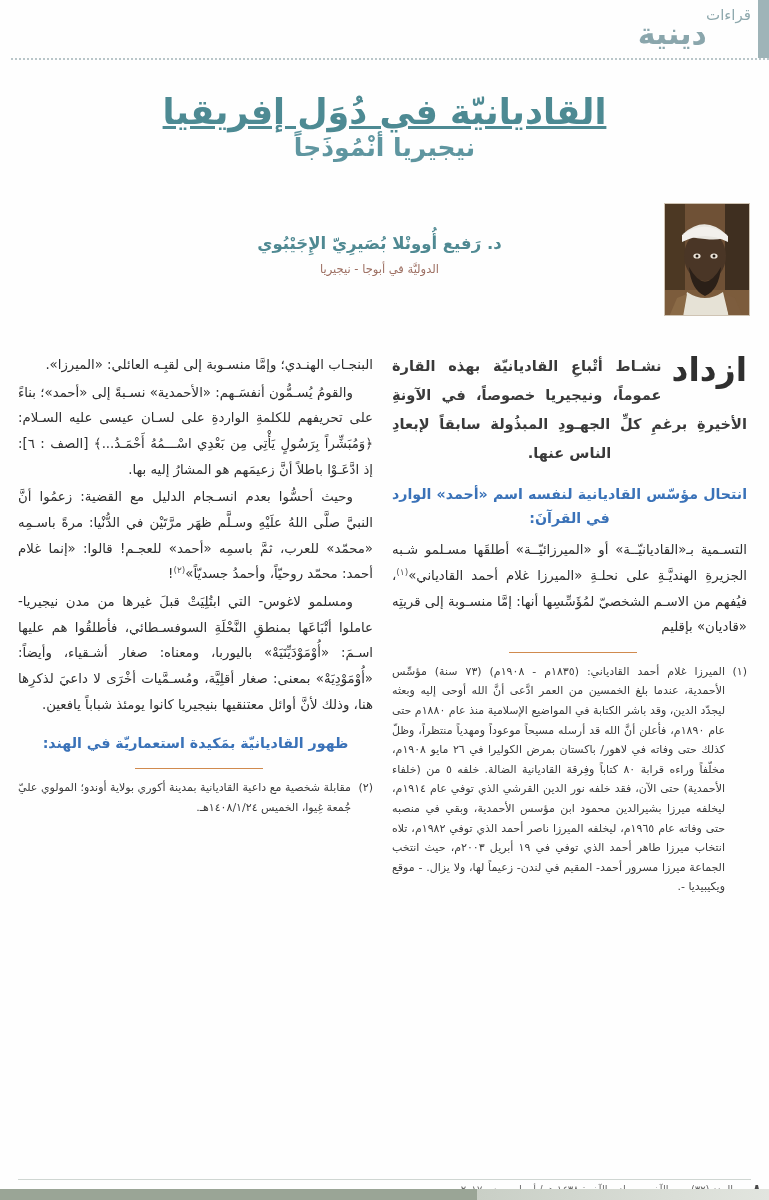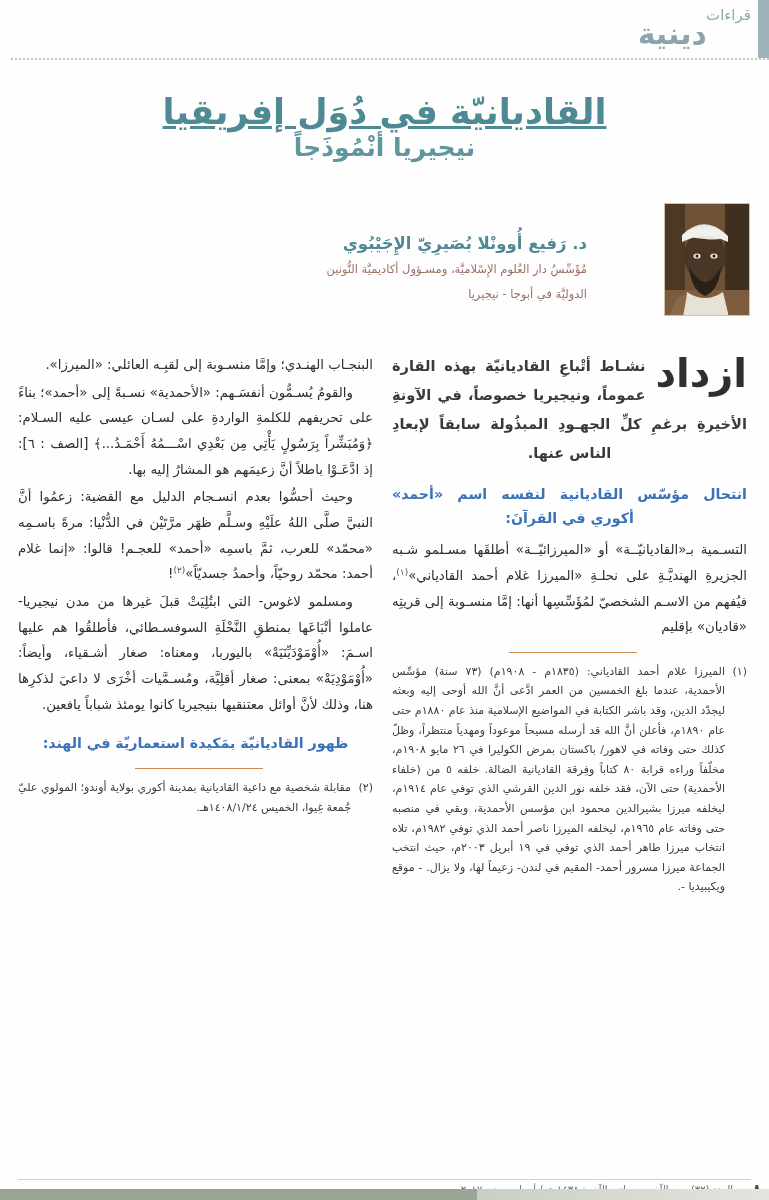--- a/index.html
+++ b/index.html
@@ -94,23 +94,23 @@
     font-size: 25px;
     font-weight: bold;
     color: #5f96a0;
     letter-spacing: 0px;
   }
 
   
   .author-block {
     position: absolute;
     top: 232px;
-    right: 182px;
+    right: 197px;
     width: 385px;
-    text-align: right;
+    text-align: center;
   }
   .author-name {
     font-size: 16.5px;
     font-weight: bold;
     color: #4f8992;
     letter-spacing: 0px;
     line-height: 1.4;
   }
   .author-role {
     font-size: 11.5px;
@@ -144,21 +144,21 @@
   .dropcap-para {
     font-size: 14.6px;
     line-height: 1.98;
     color: #3a3a3a;
     text-align: justify;
     text-align-last: center;
     font-weight: bold;
   }
   .dropcap {
     float: right;
-    font-size: 40px;
+    font-size: 33px;
     font-weight: bold;
     color: #2f2f2f;
     line-height: 0.95;
     margin-left: 8px;
     margin-top: 2px;
     padding-left: 2px;
   }
   .intro-tail {
     font-size: 14.6px;
     line-height: 1.98;
@@ -280,21 +280,20 @@
     <div class="header-rule"></div>
   </div>
 
   <div class="title-block">
     <div class="main-title">القاديانيّة في دُوَل إفريقيا</div>
     <div class="sub-title">نيجيريا أنْمُوذَجاً</div>
   </div>
 
   <div class="author-block">
     <div class="author-name">د. رَفيع أُوونْلا بُصَيرِيّ الإِجَيْبُوي</div>
-    <div class="author-role">مُؤَسِّسُ دار العُلوم الإِسْلاميَّة، ومسـؤول أكاديميَّة النُّونين</div>
     <div class="author-role">الدوليَّة في أبوجا - نيجيريا</div>
   </div>
 
   <div class="portrait">
     <svg width="86" height="113" viewBox="0 0 86 113">
       <rect x="0" y="0" width="86" height="113" fill="#6f5136"></rect>
       <rect x="0" y="0" width="22" height="113" fill="#4c3823"></rect>
       <rect x="62" y="0" width="24" height="113" fill="#3f2f20"></rect>
       <rect x="0" y="86" width="86" height="27" fill="#7c5c3c"></rect>
       <ellipse cx="42" cy="52" rx="21" ry="25" fill="#4a3626"></ellipse>
@@ -315,21 +314,21 @@
 
     <div class="dropcap-para">
       <span class="dropcap">ازداد</span>
       <span>نشـاط أتْباعِ القاديانيّة بهذه القارة</span>
       <span>عموماً، ونيجيريا خصوصاً، في</span>
       <span>الآونةِ الأخيرةِ برغمِ كلِّ الجهـودِ المبذُولة</span>
       <span>سابقاً لإبعادِ الناس عنها.</span>
     </div>
 
 
-    <div class="section-head">انتحال مؤسّس القاديانية لنفسه اسم «أحمد» أكوري في القرآنَ:</div>
+    <div class="section-head">انتحال مؤسّس القاديانية لنفسه اسم «أحمد» الوارد في القرآنَ:</div>
 
     <div class="body-para">
       <span>التسـمية بـ«القاديانيّــة» أو «الميرزائيّــة» أطلقَها مسـلمو شـبه الجزيرةِ الهنديَّـةِ على نحلـةِ «الميرزا غلام أحمد القادياني»</span><span class="ref-sup">(١)</span><span>، فيُفهم من الاسـم الشخصيّ لمُؤَسِّسِها أنها: إمَّا منسـوبة إلى قريتِه «قاديان» بإقليم</span>
     </div>
 
     <div class="fn-rule"></div>
 
     <div class="footnote">
       <span class="fn-num">(١)</span>
       <span>الميرزا غلام أحمد القادياني: (١٨٣٥م - ١٩٠٨م) (٧٣ سنة) مؤسِّس الأحمدية، عندما بلغ الخمسين من العمر ادَّعى أنَّ الله أوحى إليه وبعثه ليجدّد الدين، وقد باشر الكتابة في المواضيع الإسلامية منذ عام ١٨٨٠م حتى عام ١٨٩٠م، فأعلن أنَّ الله قد أرسله مسيحاً موعوداً ومهدياً منتظراً، وظلّ كذلك حتى وفاته في لاهور/ باكستان بمرض الكوليرا في ٢٦ مايو ١٩٠٨م، مخلّفاً وراءه قرابة ٨٠ كتاباً وفِرقة القاديانية الضالة. خلفه ٥ من (خلفاء الأحمدية) حتى الآن، فقد خلفه نور الدين القرشي الذي توفي عام ١٩١٤م، ليخلفه ميرزا بشيرالدين محمود ابن مؤسس الأحمدية، وبقي في منصبه حتى وفاته عام ١٩٦٥م، ليخلفه الميرزا ناصر أحمد الذي توفي ١٩٨٢م، تلاه انتخاب ميرزا طاهر أحمد الذي توفي في ١٩ أبريل ٢٠٠٣م، حيث انتخب الجماعة ميرزا مسرور أحمد- المقيم في لندن- زعيماً لها، ولا يزال. - موقع ويكيبيديا -.</span>

